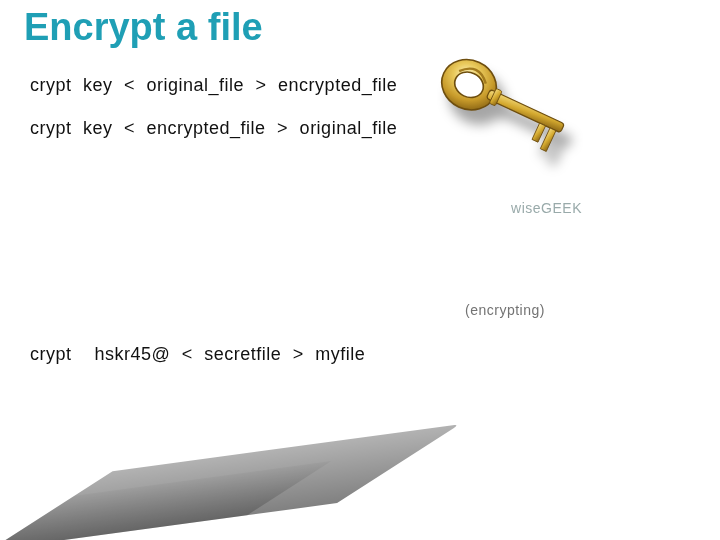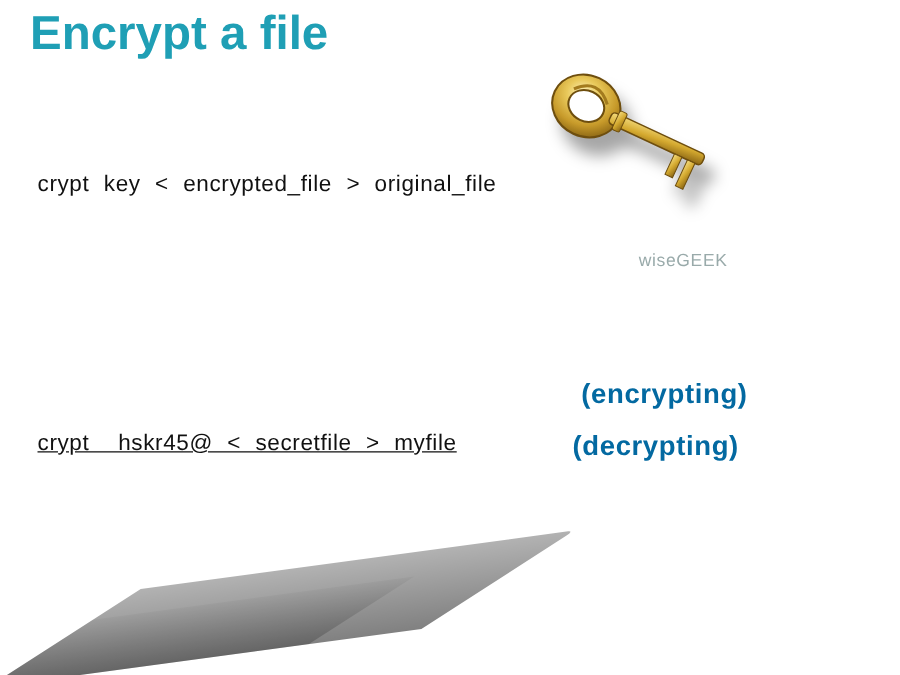--- a/index.html
+++ b/index.html
@@ -29,29 +29,29 @@
   .line {
     position: absolute;
     left: 30px;
     font-size: 18px;
     font-weight: 500;
     letter-spacing: 0.5px;
     word-spacing: 6px;
     white-space: pre;
   }
   .line.l1 { top: 75px; }
-  .line.l2 { top: 118px; margin-top: 19px; }
+  .line.l2 { top: 118px; }
   .line.l3 { top: 302px; left: 32px; }
-  .line.l4 { top: 344px; text-decoration: underline; }
+  .line.l4 { top: 344px; }
 
   .ann {
     position: absolute;
-    font-size: 22px;
-    font-weight: 700;
-    color: #0369a1;
+    font-size: 14px;
+    font-weight: 400;
+    color: #737373;
     letter-spacing: 0.5px;
   }
   .ann.a1 { left: 465px; top: 302px; }
   .ann.a2 { left: 458px; top: 344px; }
 
   
   .key-wrap {
     position: absolute;
     right: 58px;
     top: 58px;
@@ -97,26 +97,26 @@
     opacity: 0.7;
   }
 </style>
 </head>
 <body>
 
 <div class="slide">
 
   <div class="title">Encrypt a file</div>
 
+  <div class="line l1">crypt key &lt; original_file &gt; encrypted_file</div>
   <div class="line l2">crypt key &lt; encrypted_file &gt; original_file</div>
 
   <div class="ann a1">(encrypting)</div>
 
   <div class="line l4">crypt  hskr45@ &lt; secretfile &gt; myfile</div>
-  <div class="ann a2">(decrypting)</div>
 
   <div class="key-wrap">
     <svg class="key-svg" viewBox="0 0 220 170">
       <defs>
         <radialGradient id="gold" cx="40%" cy="35%" r="70%">
           <stop offset="0%" stop-color="#fff7c9"></stop>
           <stop offset="35%" stop-color="#e9c95b"></stop>
           <stop offset="70%" stop-color="#c79a2a"></stop>
           <stop offset="100%" stop-color="#8a6514"></stop>
         </radialGradient>

